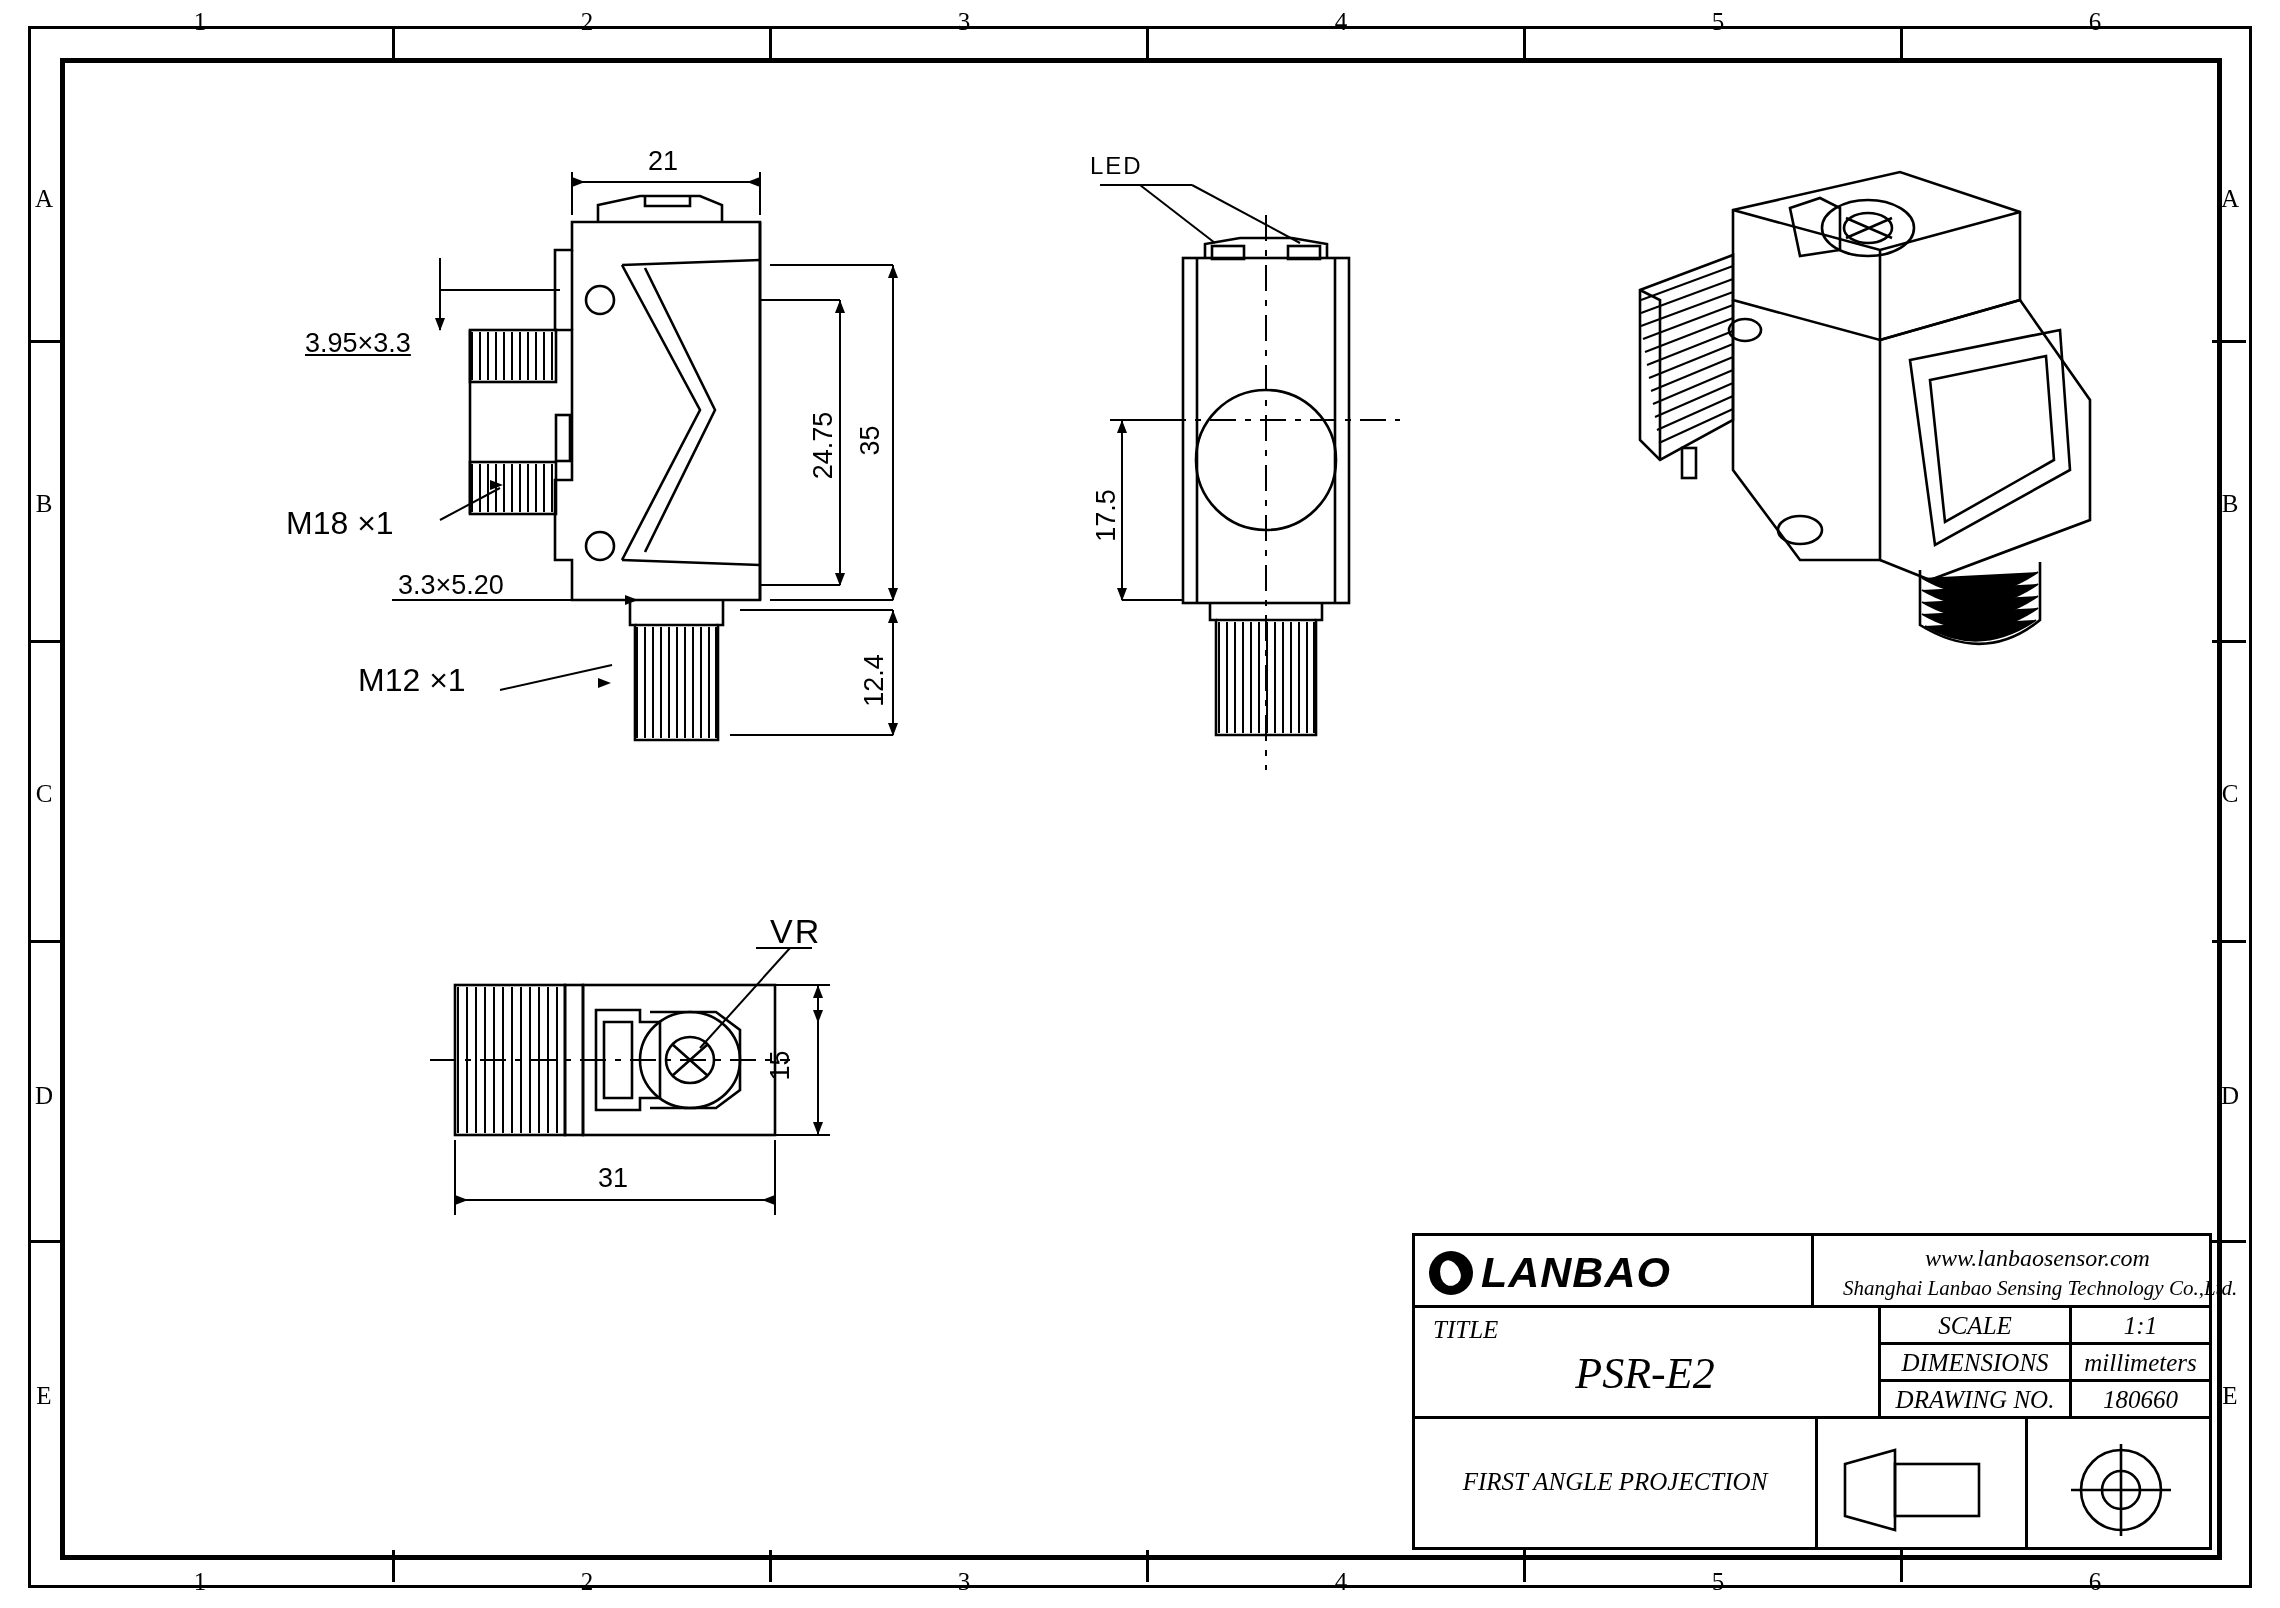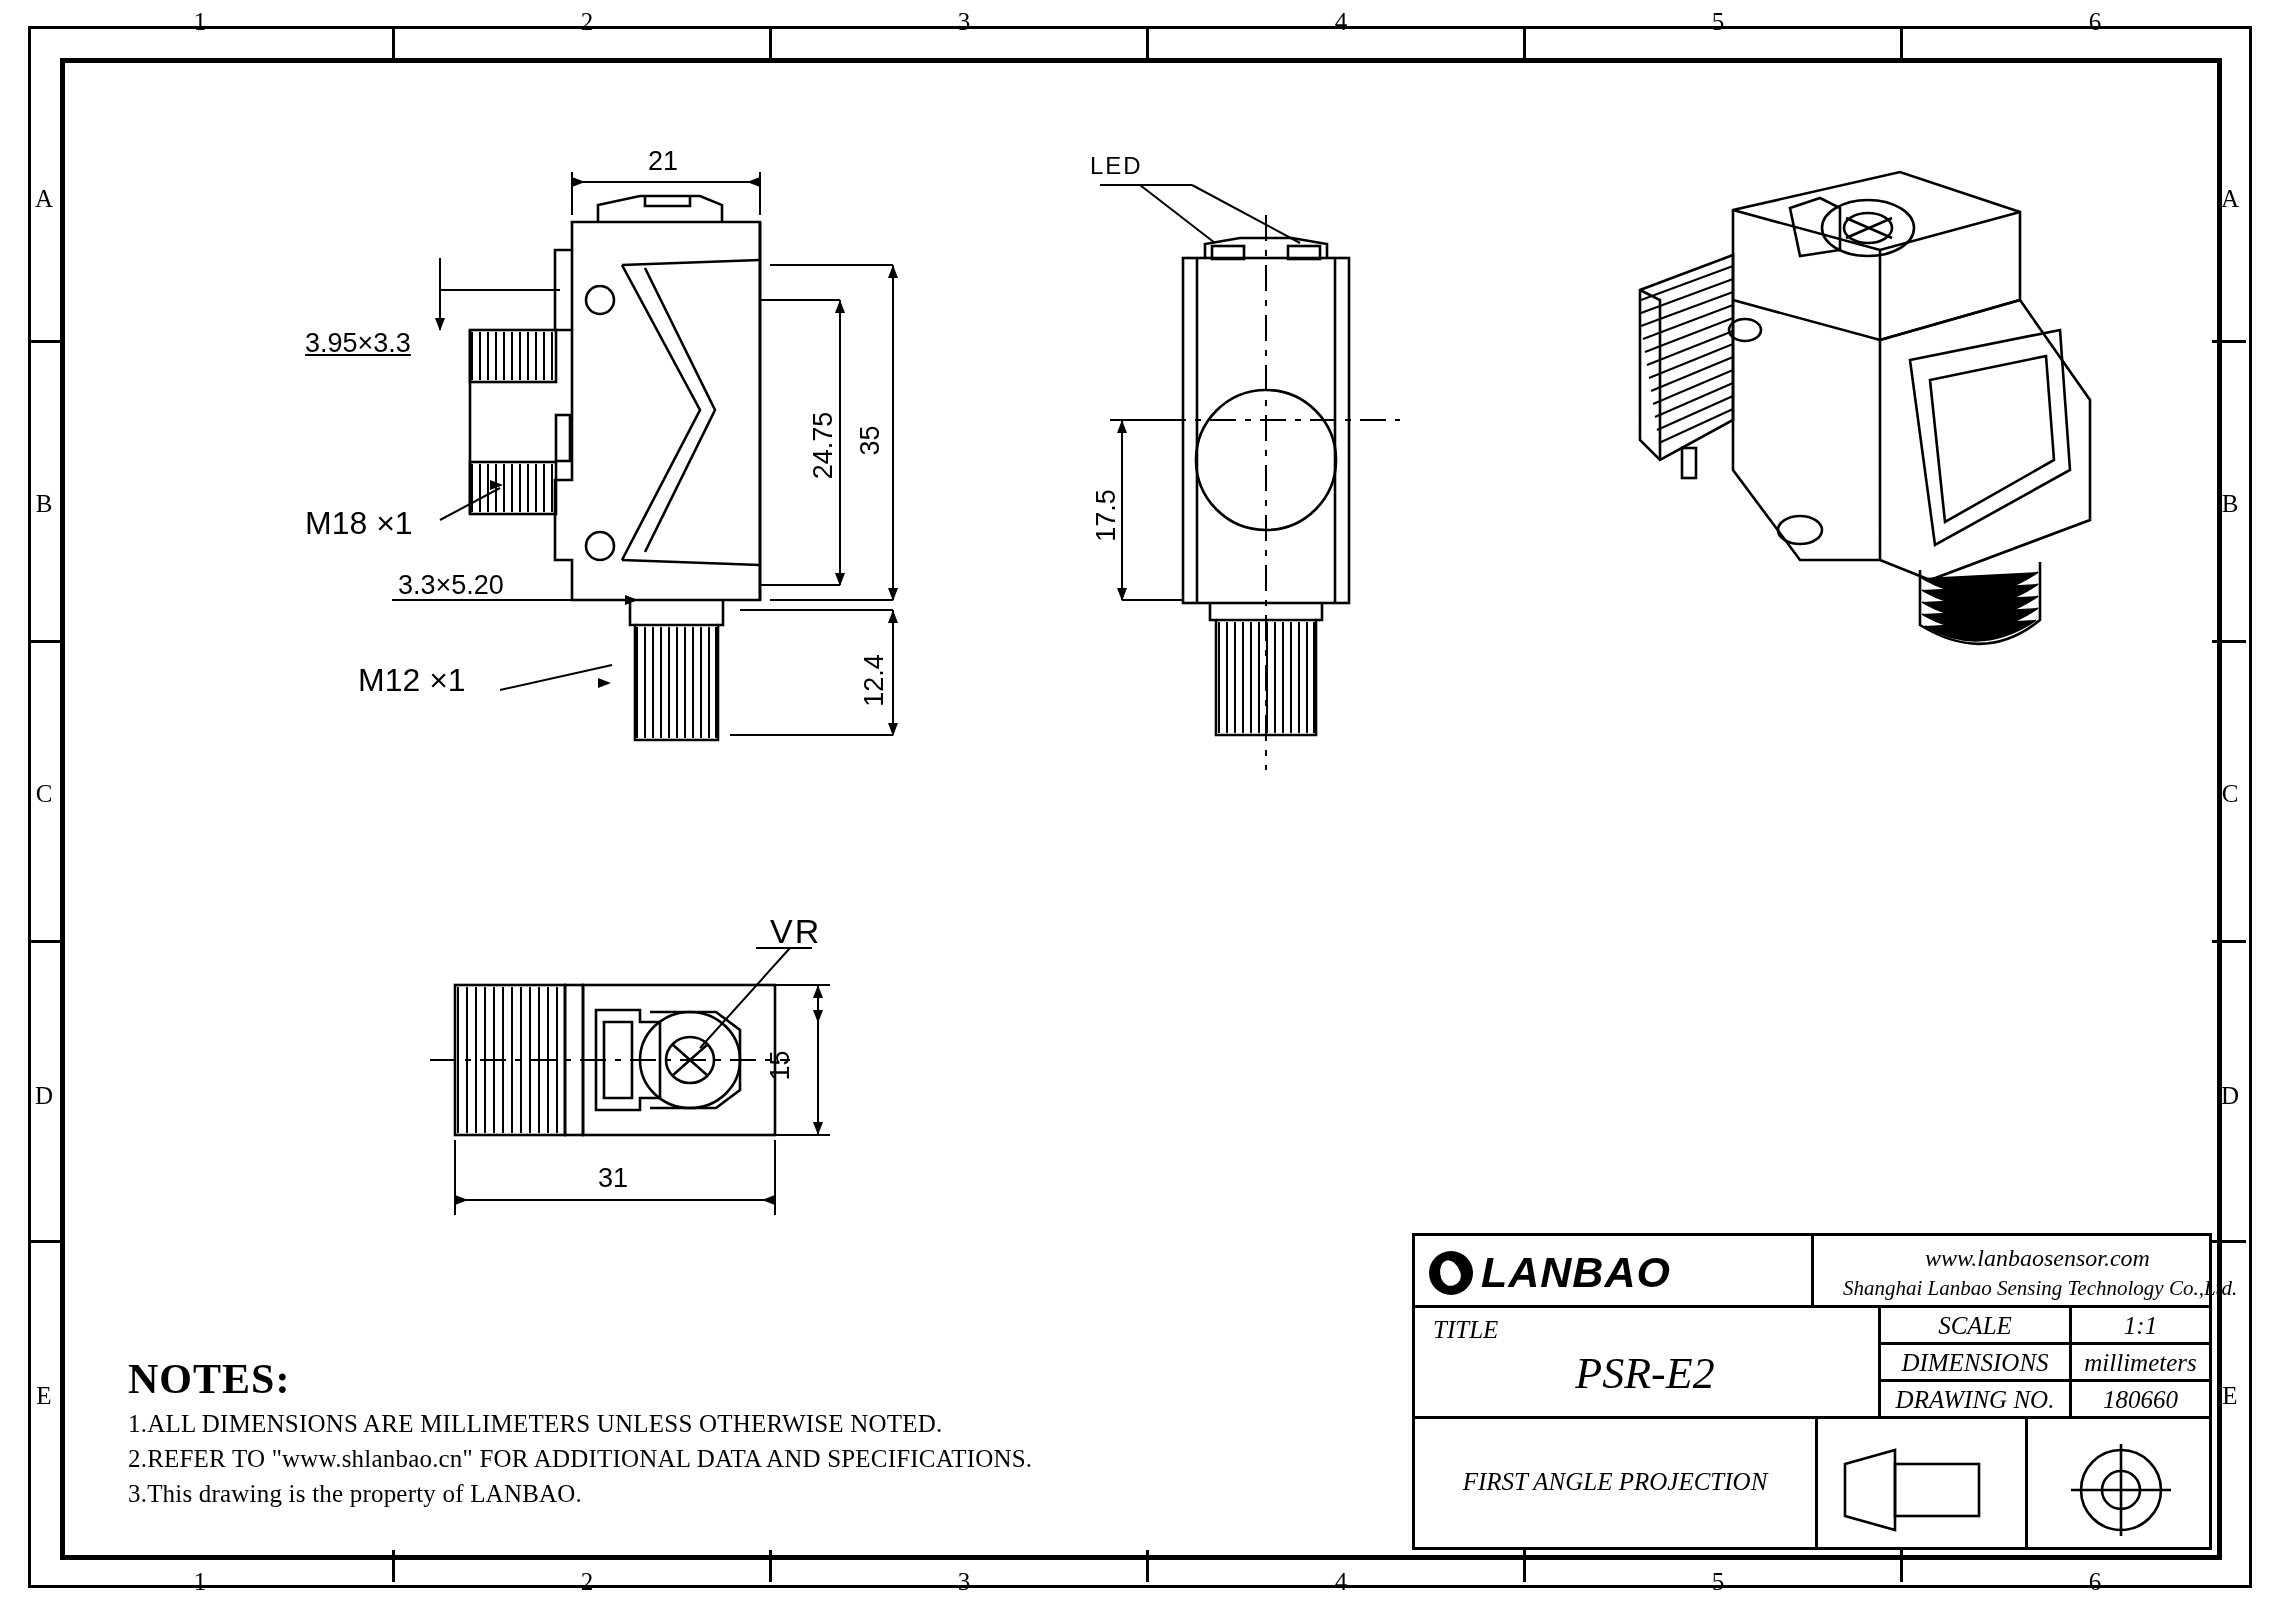--- a/index.html
+++ b/index.html
@@ -202,21 +202,21 @@
   <div class="arrow-d" style="left:888px;top:588px;"></div>
   <div class="arrow-u" style="left:888px;top:610px;"></div>
   <div class="arrow-d" style="left:888px;top:723px;"></div>
   <div class="arrow-r" style="left:625px;top:595px;"></div>
   <div class="arrow-r" style="left:598px;top:678px;"></div>
   <div class="arrow-r" style="left:490px;top:480px;"></div>
 
   <div class="lbl" style="left:648px;top:146px;">21</div>
   <div class="lbl" style="left:305px;top:328px;text-decoration:underline;">3.95×3.3</div>
   <div class="lbl" style="left:398px;top:570px;">3.3×5.20</div>
-  <div class="lbl" style="left:286px;top:505px;font-size:32px;margin-left:19px;">M18 ×1</div>
+  <div class="lbl" style="left:286px;top:505px;font-size:32px;">M18 ×1</div>
   <div class="lbl" style="left:358px;top:662px;font-size:32px;">M12 ×1</div>
   <div class="lbl rot" style="left:790px;top:430px;transform:rotate(-90deg);">24.75</div>
   <div class="lbl rot" style="left:855px;top:425px;transform:rotate(-90deg);">35</div>
   <div class="lbl rot" style="left:848px;top:665px;transform:rotate(-90deg);">12.4</div>
 
   <svg style="left:0;top:0;width:2280px;height:1608px;">
     <g fill="none" stroke="#000" stroke-width="2.6">
       <rect x="1183" y="258" width="166" height="345"></rect>
       <line x1="1197" y1="258" x2="1197" y2="603"></line>
       <line x1="1335" y1="258" x2="1335" y2="603"></line>
@@ -363,26 +363,20 @@
   </svg>
   <div class="lbl" style="left:770px;top:912px;font-size:34px;letter-spacing:2px;">VR</div>
   <div class="arrow-d" style="left:813px;top:1010px;"></div>
   <div class="arrow-u" style="left:813px;top:985px;"></div>
   <div class="arrow-d" style="left:813px;top:1122px;"></div>
   <div class="lbl rot" style="left:765px;top:1050px;transform:rotate(-90deg);">15</div>
   <div class="arrow-r" style="left:455px;top:1195px;"></div>
   <div class="arrow-l" style="left:762px;top:1195px;"></div>
   <div class="lbl" style="left:598px;top:1163px;">31</div>
 
-  <div id="notes">
-    <div class="hdr">NOTES:</div>
-    <div class="nt">1.ALL DIMENSIONS ARE MILLIMETERS UNLESS OTHERWISE NOTED.</div>
-    <div class="nt">2.REFER TO "www.shlanbao.cn" FOR ADDITIONAL DATA AND SPECIFICATIONS.</div>
-    <div class="nt">3.This drawing is the property of LANBAO.</div>
-  </div>
 
   <div id="titleblock">
 
     <div class="tb-line" style="left:0;top:69px;width:794px;height:3px;"></div>
     <div class="tb-line" style="left:0;top:180px;width:794px;height:3px;"></div>
     <div class="tb-line" style="left:463px;top:106px;width:331px;height:3px;"></div>
     <div class="tb-line" style="left:463px;top:143px;width:331px;height:3px;"></div>
 
     <div class="tb-line" style="left:463px;top:69px;width:3px;height:111px;"></div>
     <div class="tb-line" style="left:654px;top:69px;width:3px;height:111px;"></div>

